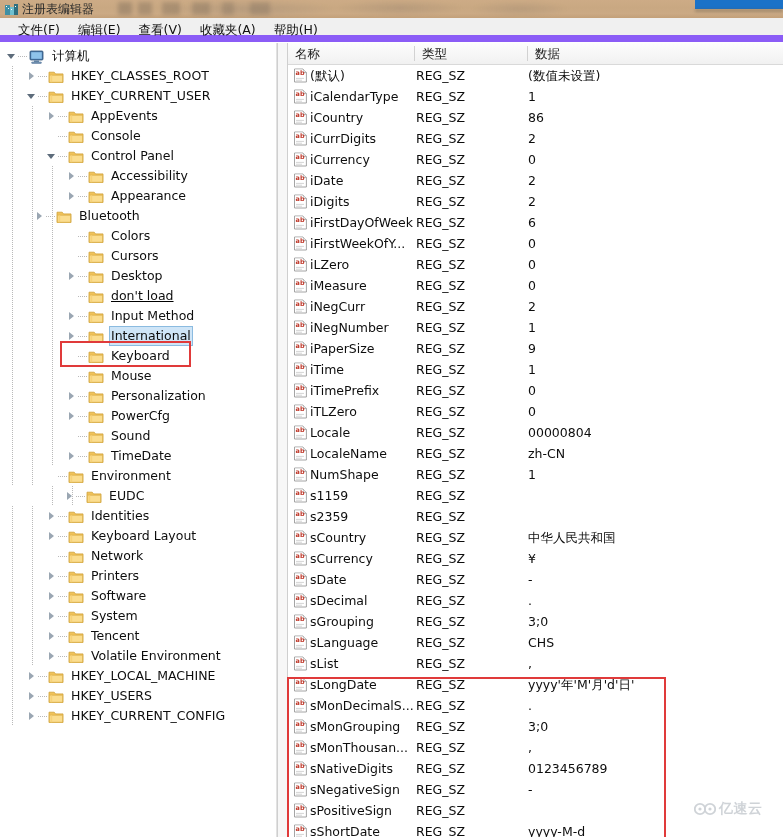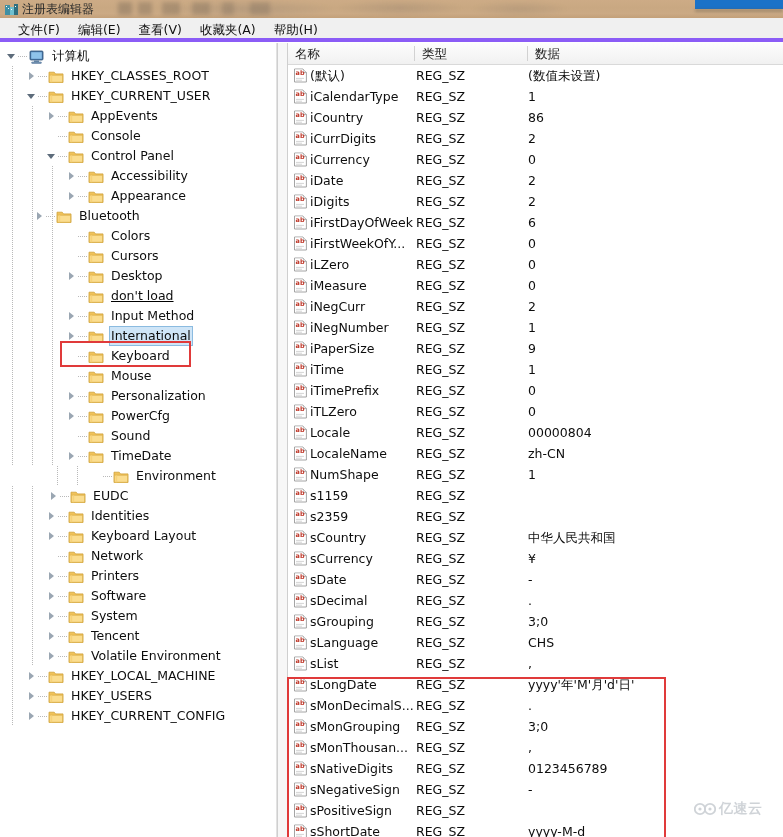--- a/index.html
+++ b/index.html
@@ -58,21 +58,21 @@
   }
   .blue-chip-shadow {
     position: absolute; right: 0; top: 9px; width: 88px; height: 3px;
     background: rgba(90,80,70,.35); filter: blur(1.5px);
   }
 
   
   .menubar {
     position: absolute; left: 0; top: 18px; width: 783px; height: 24px;
     background: #f0f0f0;
-    border-bottom: 4px solid #8b5cf6;
+    border-bottom: 7px solid #8b5cf6;
   }
   .menubar-inner { display: flex; align-items: center; height: 23px; padding-left: 9px; }
   .menu-item {
     font-size: 12.5px; color: #101010; line-height: 23px;
     padding: 0 9px; white-space: nowrap; cursor: default;
     font-family: "DejaVu Sans", "Liberation Sans", sans-serif;
   }
 
   
   .tree-pane {
@@ -491,33 +491,33 @@
           <span class="vline" style="left: 52px;"></span>
           <span class="twist closed"></span>
           <span class="dotline"></span>
           <span class="folder-ico"><svg width="16" height="14" viewBox="0 0 16 14">
               <path d="M1 2.2h5.2l1.4 1.7H15v8.6H1z" fill="#f0c25a" stroke="#d0a238" stroke-width=".8"></path>
               <path d="M1.4 5.2h13.2v7.1H1.4z" fill="#fbdd8f" stroke="#d8ad49" stroke-width=".7"></path>
               <path d="M2.6 5.2h1.6v7.1H2.6z" fill="#f6d075" opacity=".9"></path>
             </svg></span>
           <span class="tlabel">TimeDate</span>
         </div>
-        <div class="tnode" style="padding-left: 46px; margin-left: 45px;">
+        <div class="tnode" style="padding-left: 46px;">
           <span class="vline" style="left: 12px;"></span>
           <span class="vline" style="left: 32px;"></span>
           <span class="twist none"></span>
           <span class="dotline"></span>
           <span class="folder-ico"><svg width="16" height="14" viewBox="0 0 16 14">
               <path d="M1 2.2h5.2l1.4 1.7H15v8.6H1z" fill="#f0c25a" stroke="#d0a238" stroke-width=".8"></path>
               <path d="M1.4 5.2h13.2v7.1H1.4z" fill="#fbdd8f" stroke="#d8ad49" stroke-width=".7"></path>
               <path d="M2.6 5.2h1.6v7.1H2.6z" fill="#f6d075" opacity=".9"></path>
             </svg></span>
           <span class="tlabel">Environment</span>
         </div>
-        <div class="tnode" style="padding-left: 48px;">
+        <div class="tnode" style="padding-left: 24px; margin-left: 40px;">
           <span class="vline" style="left: 12px;"></span>
           <span class="vline" style="left: 32px;"></span>
           <span class="twist closed"></span>
           <span class="dotline"></span>
           <span class="folder-ico"><svg width="16" height="14" viewBox="0 0 16 14">
               <path d="M1 2.2h5.2l1.4 1.7H15v8.6H1z" fill="#f0c25a" stroke="#d0a238" stroke-width=".8"></path>
               <path d="M1.4 5.2h13.2v7.1H1.4z" fill="#fbdd8f" stroke="#d8ad49" stroke-width=".7"></path>
               <path d="M2.6 5.2h1.6v7.1H2.6z" fill="#f6d075" opacity=".9"></path>
             </svg></span>
           <span class="tlabel">EUDC</span>

